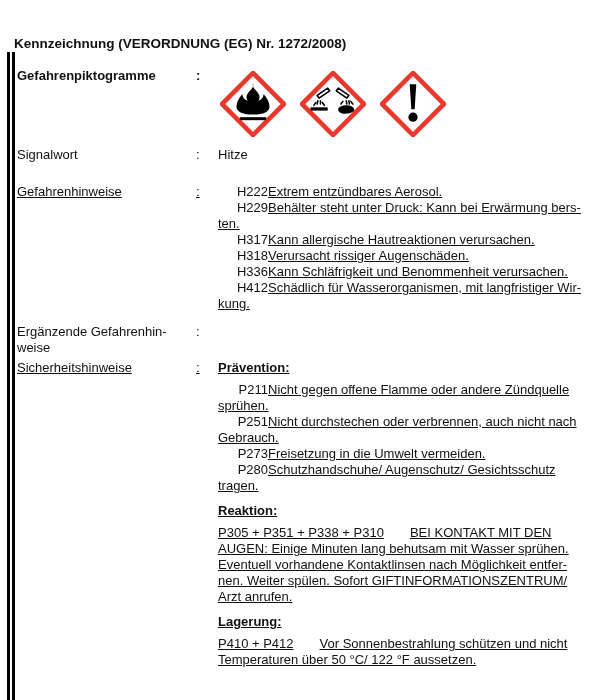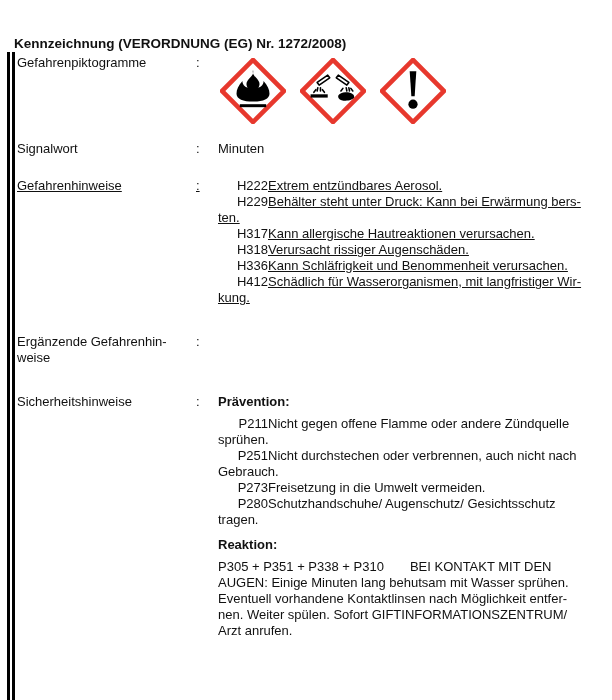--- a/index.html
+++ b/index.html
@@ -12,25 +12,25 @@
     overflow:hidden;
   }
   .change-bar{position:absolute;top:52px;bottom:0;width:3px;background:#000;}
   .bar-1{left:7px}
   .bar-2{left:12px}
   .heading{
     font-size:13.5px;font-weight:700;line-height:16px;
     margin:0 0 0 14px;padding-top:36px;
   }
   .row{display:grid;grid-template-columns:179px 22px 378px;padding-left:17px;}
-  .row-picto{margin-top:3px;}
-  .row-signal{margin-top:17px;}
+  .row-picto{margin-top:16px;font-weight:bold;}
+  .row-signal{margin-top:10px;}
   .row-hazard{margin-top:21px;text-decoration:underline;}
-  .row-supp{margin-top:28px;}
-  .row-precaution{margin-top:28px;}
+  .row-supp{margin-top:12px;}
+  .row-precaution{margin-top:4px;text-decoration:underline;}
   .label{white-space:pre-line;}
   .colon{}
   p,.stmt{margin:0;}
   .stmt-text{white-space:pre-line;}
   .code-h{display:inline-block;width:50px;text-align:right;}
   .code-euh{display:inline-block;width:149px;}
   .tab-gap{display:inline-block;width:26px;}
   .sub-heading{font-weight:700;margin:9px 0 6px;}
   .group:first-child .sub-heading{margin-top:0;}
   .picto-strip{display:flex;gap:14px;margin:3px 0 0 2px;}
@@ -76,21 +76,21 @@
           <path class="glyph" d="M45 20 L55 20 L52.5 58 L47.5 58 Z"></path>
           <circle class="glyph" cx="50" cy="70" r="7"></circle>
         </svg>
       </div>
     </div>
   </div>
 
   <div class="row row-signal">
     <div class="label">Signalwort</div>
     <div class="colon">:</div>
-    <div class="content">Minuten</div>
+    <div class="content">Hitze</div>
   </div>
 
   <div class="row row-hazard">
     <div class="label">Gefahrenhinweise</div>
     <div class="colon">:</div>
     <div class="content">
       <p class="stmt"><span class="code-h">H222</span><span class="stmt-text">Extrem entzündbares Aerosol.</span></p>
       <p class="stmt"><span class="code-h">H229</span><span class="stmt-text">Behälter steht unter Druck: Kann bei Erwärmung bers-
 ten.</span></p>
       <p class="stmt"><span class="code-h">H317</span><span class="stmt-text">Kann allergische Hautreaktionen verursachen.</span></p>
@@ -125,17 +125,22 @@
 
       <div class="group">
         <p class="sub-heading">Reaktion:</p>
         <p class="stmt"><span>P305 + P351 + P338 + P310</span><span class="tab-gap"></span><span class="stmt-text">BEI KONTAKT MIT DEN
 AUGEN: Einige Minuten lang behutsam mit Wasser sprühen.
 Eventuell vorhandene Kontaktlinsen nach Möglichkeit entfer-
 nen. Weiter spülen. Sofort GIFTINFORMATIONSZENTRUM/
 Arzt anrufen.</span></p>
       </div>
 
+      <div class="group">
+        <p class="sub-heading">Lagerung:</p>
+        <p class="stmt"><span>P410 + P412</span><span class="tab-gap"></span><span class="stmt-text">Vor Sonnenbestrahlung schützen und nicht
+Temperaturen über 50 °C/ 122 °F aussetzen.</span></p>
+      </div>
 
     </div>
   </div>
 
 </div>
 
 </body></html>

